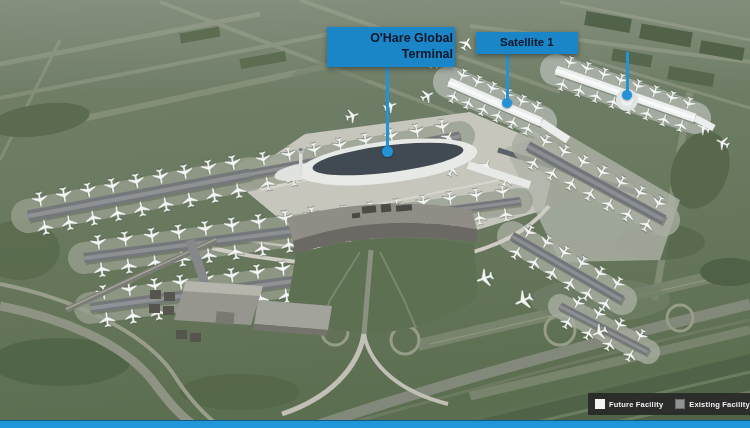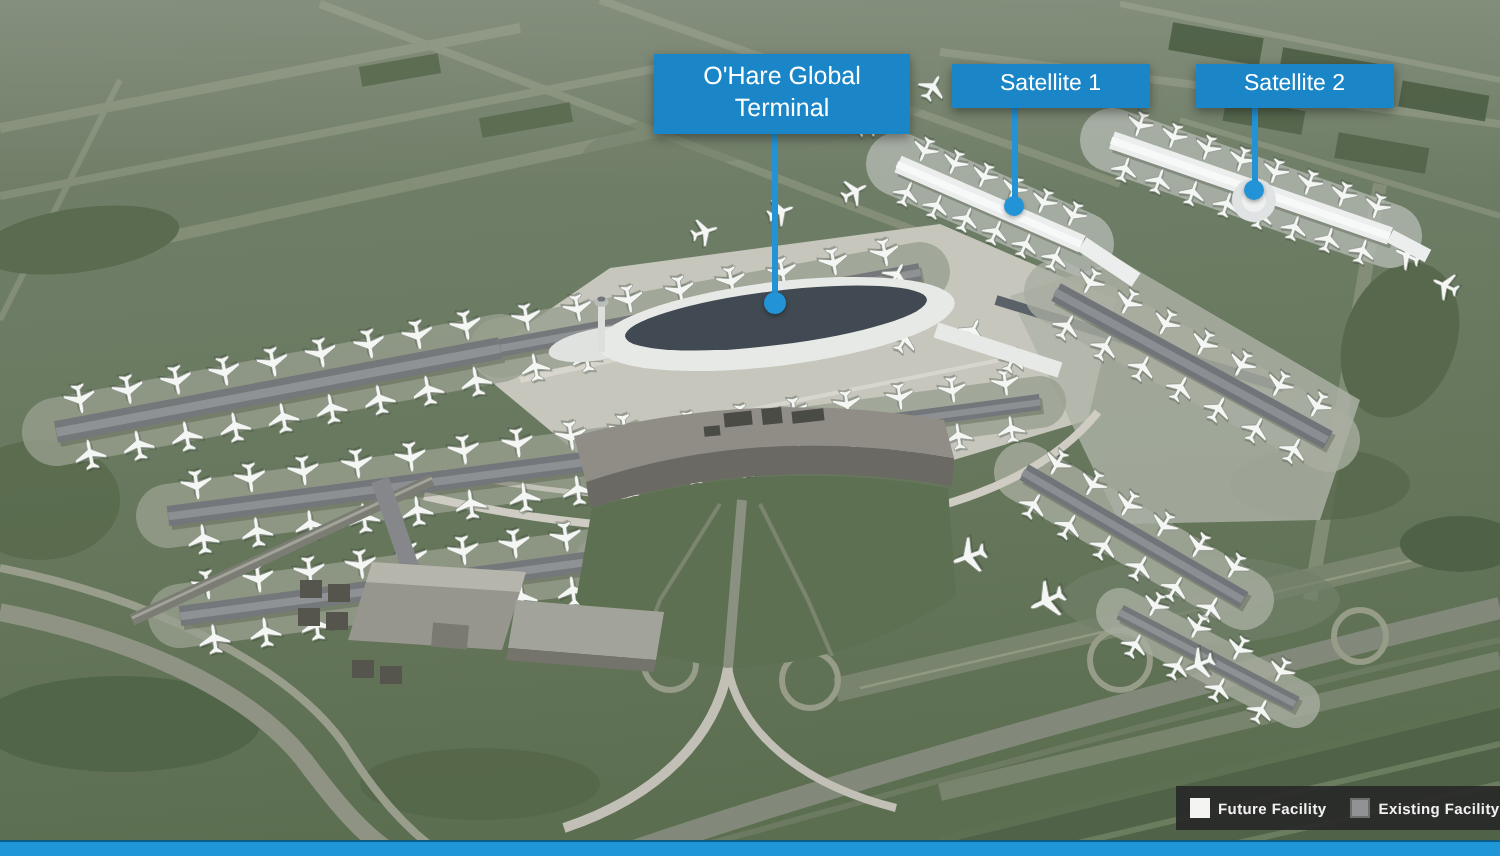--- a/index.html
+++ b/index.html
@@ -1,20 +1,20 @@
 <!DOCTYPE html>
 <html style="--accent-blue: #1a86c8; --pointer-blue: #2293d6; --legend-bg: rgba(41,41,41,0.93); --footer-blue: #1e96d8; --future-swatch: #f4f4f3; --existing-swatch: #909294;"><head>
 <meta charset="utf-8">
 <style>
   html,body{margin:0;padding:0;background:#222;}
   .stage{position:relative;width:750px;height:428px;overflow:hidden;
          font-family:"Liberation Sans",sans-serif;background:#6b7b62;}
   .stage svg{position:absolute;left:0;top:0;}
-  .callout{position:absolute;background:var(--accent-blue,#1a86c8);color:#ffffff;font-weight:400;
-           text-align:center;box-shadow:0 2px 5px rgba(0,0,0,.38);line-height:1.28;z-index:5;}
+  .callout{position:absolute;background:var(--accent-blue,#1a86c8);color:#0f172a;font-weight:700;
+           text-align:right;box-shadow:0 2px 5px rgba(0,0,0,.38);line-height:1.28;z-index:5;}
   .callout.main{left:327px;top:27px;width:124px;padding:3px 2px 5px;font-size:12.5px;}
   .callout.small{padding:3px 24px 4px;font-size:11.5px;white-space:nowrap;}
   #callout-s1{left:476px;top:32px;}
   #callout-s2{left:598px;top:32px;}
   .pline{position:absolute;width:3px;background:var(--pointer-blue,#2293d6);z-index:4;}
   #pline-main{left:386px;top:62px;height:87px;}
   #pline-s1{left:506px;top:52px;height:49px;}
   #pline-s2{left:626px;top:52px;height:40px;}
   .pdot{position:absolute;border-radius:50%;background:var(--pointer-blue,#2293d6);
         box-shadow:0 1px 2px rgba(0,0,0,.35);z-index:4;}
@@ -389,21 +389,20 @@
   <div class="callout main" id="callout-main">
     <div>O'Hare Global Terminal</div>
   </div>
   <div class="pline" id="pline-main"></div>
   <div class="pdot" id="pdot-main"></div>
 
   <div class="callout small" id="callout-s1">Satellite 1</div>
   <div class="pline" id="pline-s1"></div>
   <div class="pdot" id="pdot-s1"></div>
 
-  <div class="callout small" id="callout-s2">Satellite 2</div>
   <div class="pline" id="pline-s2"></div>
   <div class="pdot" id="pdot-s2"></div>
 
   <div class="legend">
     <div class="legend-item">
       <span class="swatch future"></span>
       <span class="legend-label">Future Facility</span>
     </div>
     <div class="legend-item">
       <span class="swatch existing"></span>

